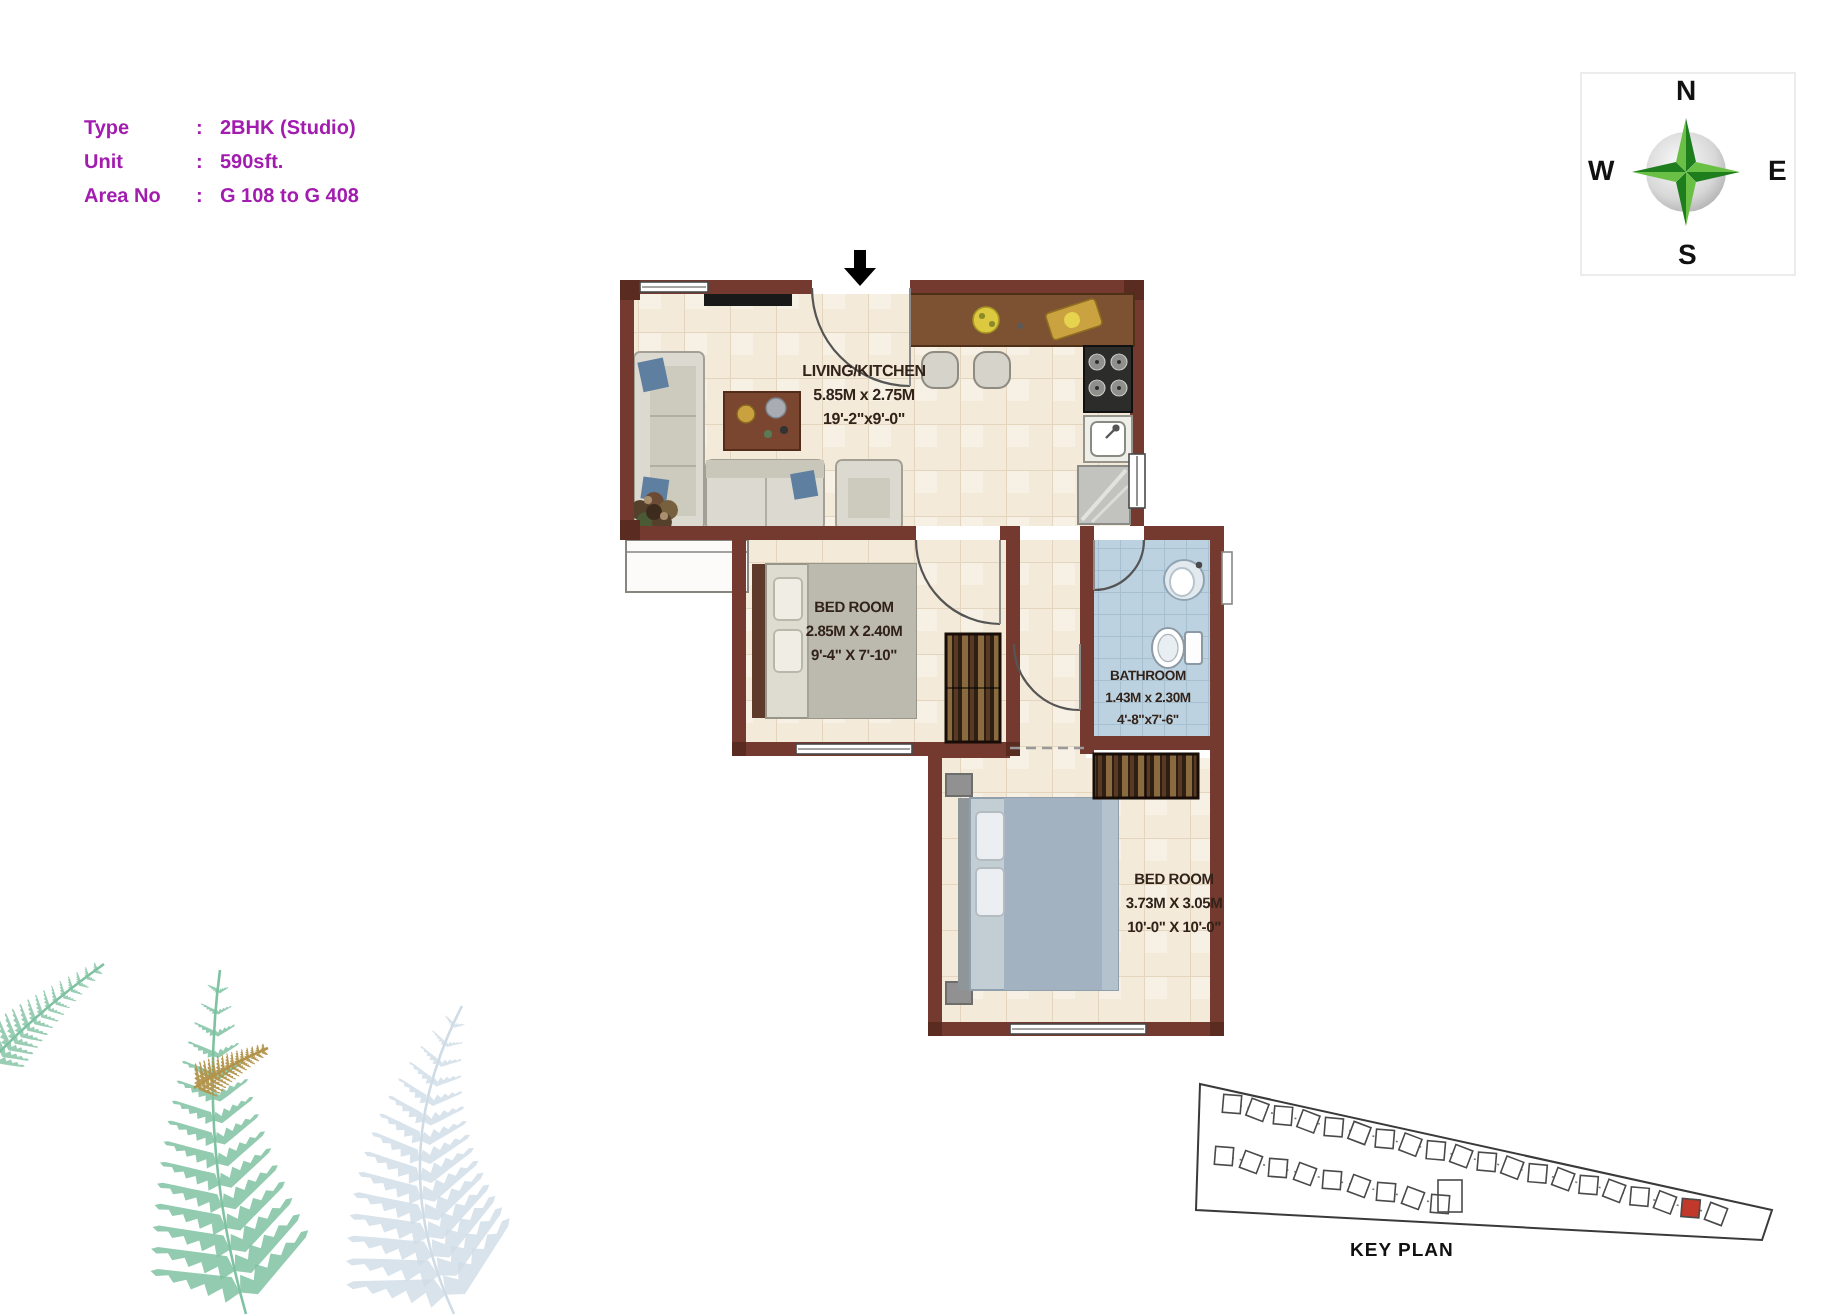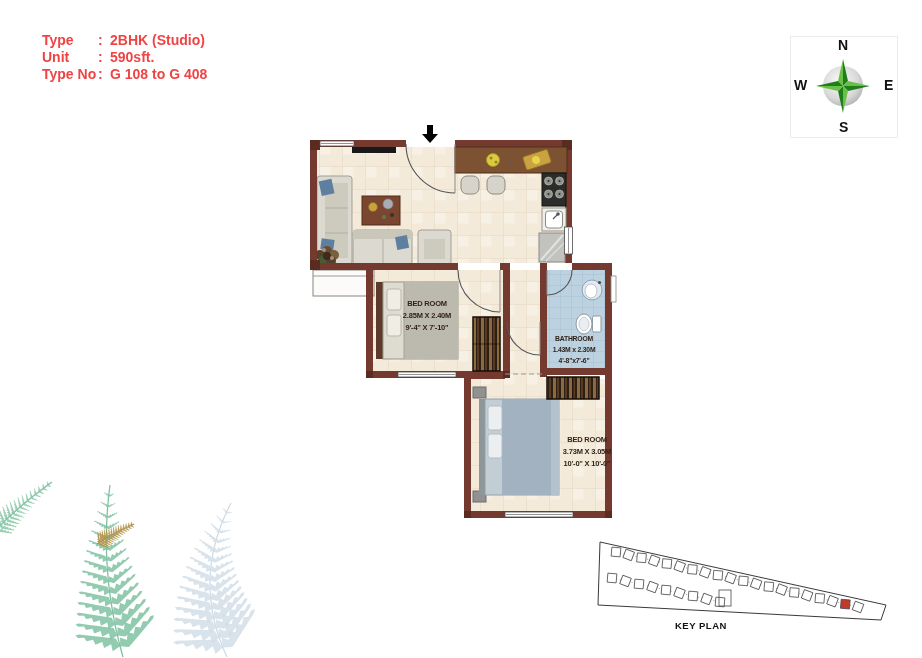--- a/index.html
+++ b/index.html
@@ -1,19 +1,19 @@
 <!DOCTYPE html>
 <html style="--wall: #753a2f; --floor: #f4ead9; --floorline: #e4d5bf; --bathfloor: #bdd2e0; --bathline: #a6c0d2;"><head>
 <meta charset="utf-8">
 <style>
   html,body{margin:0;padding:0;background:#fff;}
   .canvas{position:relative;width:922px;height:658px;background:#fff;overflow:hidden;
           font-family:"Liberation Sans",sans-serif;}
   
-  .info{position:absolute;left:42px;top:32px;font-size:14px;font-weight:bold;color:#ef4444;line-height:17px;}
+  .info{position:absolute;left:42px;top:56px;font-size:10px;font-weight:bold;color:#a21caf;line-height:17px;}
   .info-row{display:flex;}
   .info-label{width:56px;}
   .info-sep{width:12px;}
   
   .compass{position:absolute;left:790px;top:36px;width:106px;height:100px;background:#fff;border:1px solid #ececec;}
   .compass span{position:absolute;font-size:14px;font-weight:bold;color:#111;}
   .c-n{left:47px;top:0px;}
   .c-s{left:48px;top:82px;}
   .c-w{left:3px;top:40px;}
   .c-e{left:93px;top:40px;}
@@ -52,21 +52,21 @@
       <span class="info-label">Type</span>
       <span class="info-sep">:</span>
       <span>2BHK (Studio)</span>
     </div>
     <div class="info-row">
       <span class="info-label">Unit</span>
       <span class="info-sep">:</span>
       <span>590sft.</span>
     </div>
     <div class="info-row">
-      <span class="info-label">Type No</span>
+      <span class="info-label">Area No</span>
       <span class="info-sep">:</span>
       <span>G 108 to G 408</span>
     </div>
   </div>
 
   <div class="compass">
     <span class="c-n">N</span>
     <span class="c-s">S</span>
     <span class="c-w">W</span>
     <span class="c-e">E</span>
@@ -302,20 +302,25 @@
         <line x1="209" y1="254" x2="246" y2="254" stroke="#999999" stroke-width="1.2" stroke-dasharray="5,3"></line>
       </g>
 
       <g>
         <rect x="131" y="5" width="6" height="9" fill="#000000"></rect>
         <polygon points="126,14 142,14 134,23" fill="#000000"></polygon>
       </g>
     </svg>
 
     
+    <div class="room-label rl-living">
+      <div>LIVING/KITCHEN</div>
+      <div>5.85M x 2.75M</div>
+      <div>19'-2"x9'-0"</div>
+    </div>
     <div class="room-label rl-bed1">
       <div>BED ROOM</div>
       <div>2.85M X 2.40M</div>
       <div>9'-4" X 7'-10"</div>
     </div>
     <div class="room-label rl-bath">
       <div>BATHROOM</div>
       <div>1.43M x 2.30M</div>
       <div>4'-8"x7'-6"</div>
     </div>

